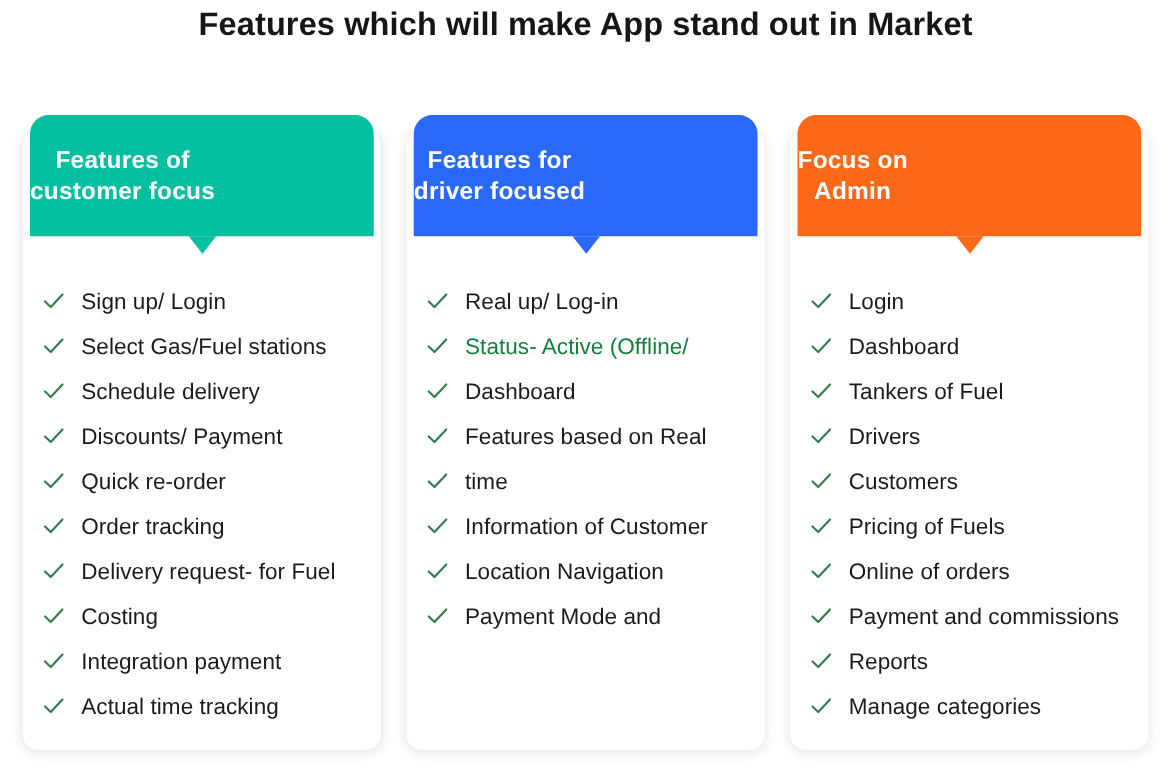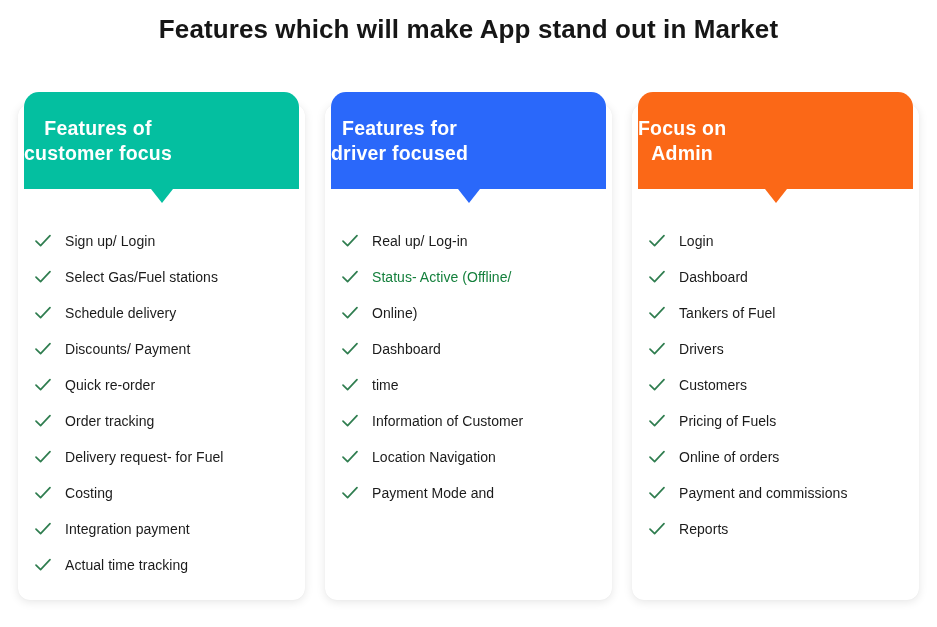--- a/index.html
+++ b/index.html
@@ -18,21 +18,21 @@
   .page {
     position: relative;
     width: 937px;
     height: 627px;
     background: #ffffff;
   }
 
   
   .page-title {
     position: absolute;
-    top: 14px;
+    top: 4px;
     left: 0;
     width: 937px;
     text-align: center;
     font-family: "Liberation Sans Narrow", "Liberation Sans", sans-serif;
     font-size: 26px;
     font-weight: bold;
     letter-spacing: 0.1px;
     color: #161616;
     white-space: nowrap;
   }
@@ -132,21 +132,21 @@
     margin-right: 12px;
   }
 
   .check-icon svg {
     display: block;
     width: 20px;
     height: 20px;
   }
 
   .feature-label {
-    font-size: 14px;
+    font-size: 18px;
     color: #1b1b1b;
     line-height: 18px;
     white-space: nowrap;
     letter-spacing: 0.05px;
   }
 </style>
 </head>
 <body>
 
 <div class="page">
@@ -269,29 +269,29 @@
               </svg>
             </span>
           <span class="feature-label" style="color: #15803d;">Status- Active (Offline/</span>
         </li>
         <li class="feature-item">
           <span class="check-icon">
               <svg viewBox="0 0 20 20">
                 <path d="M3 10.2 L7.6 14.6 L17 4.6" fill="none" stroke="#2f7d4f" stroke-width="1.7" stroke-linecap="round" stroke-linejoin="round"></path>
               </svg>
             </span>
-          <span class="feature-label" style="color: rgb(27, 27, 27);">Online)</span>
-        </li>
-        <li class="feature-item">
-          <span class="check-icon">
-              <svg viewBox="0 0 20 20">
-                <path d="M3 10.2 L7.6 14.6 L17 4.6" fill="none" stroke="#2f7d4f" stroke-width="1.7" stroke-linecap="round" stroke-linejoin="round"></path>
-              </svg>
-            </span>
           <span class="feature-label" style="color: rgb(27, 27, 27);">Dashboard</span>
+        </li>
+        <li class="feature-item">
+          <span class="check-icon">
+              <svg viewBox="0 0 20 20">
+                <path d="M3 10.2 L7.6 14.6 L17 4.6" fill="none" stroke="#2f7d4f" stroke-width="1.7" stroke-linecap="round" stroke-linejoin="round"></path>
+              </svg>
+            </span>
+          <span class="feature-label" style="color: rgb(27, 27, 27);">Features based on Real</span>
         </li>
         <li class="feature-item">
           <span class="check-icon">
               <svg viewBox="0 0 20 20">
                 <path d="M3 10.2 L7.6 14.6 L17 4.6" fill="none" stroke="#2f7d4f" stroke-width="1.7" stroke-linecap="round" stroke-linejoin="round"></path>
               </svg>
             </span>
           <span class="feature-label" style="color: rgb(27, 27, 27);">time</span>
         </li>
         <li class="feature-item">
@@ -394,17 +394,25 @@
           <span class="feature-label" style="color: rgb(27, 27, 27);">Payment and commissions</span>
         </li>
         <li class="feature-item">
           <span class="check-icon">
               <svg viewBox="0 0 20 20">
                 <path d="M3 10.2 L7.6 14.6 L17 4.6" fill="none" stroke="#2f7d4f" stroke-width="1.7" stroke-linecap="round" stroke-linejoin="round"></path>
               </svg>
             </span>
           <span class="feature-label" style="color: rgb(27, 27, 27);">Reports</span>
         </li>
+        <li class="feature-item">
+          <span class="check-icon">
+              <svg viewBox="0 0 20 20">
+                <path d="M3 10.2 L7.6 14.6 L17 4.6" fill="none" stroke="#2f7d4f" stroke-width="1.7" stroke-linecap="round" stroke-linejoin="round"></path>
+              </svg>
+            </span>
+          <span class="feature-label" style="color: rgb(27, 27, 27);">Manage categories</span>
+        </li>
       </ul>
     </div>
 
   </div>
 </div>
 
 </body></html>

